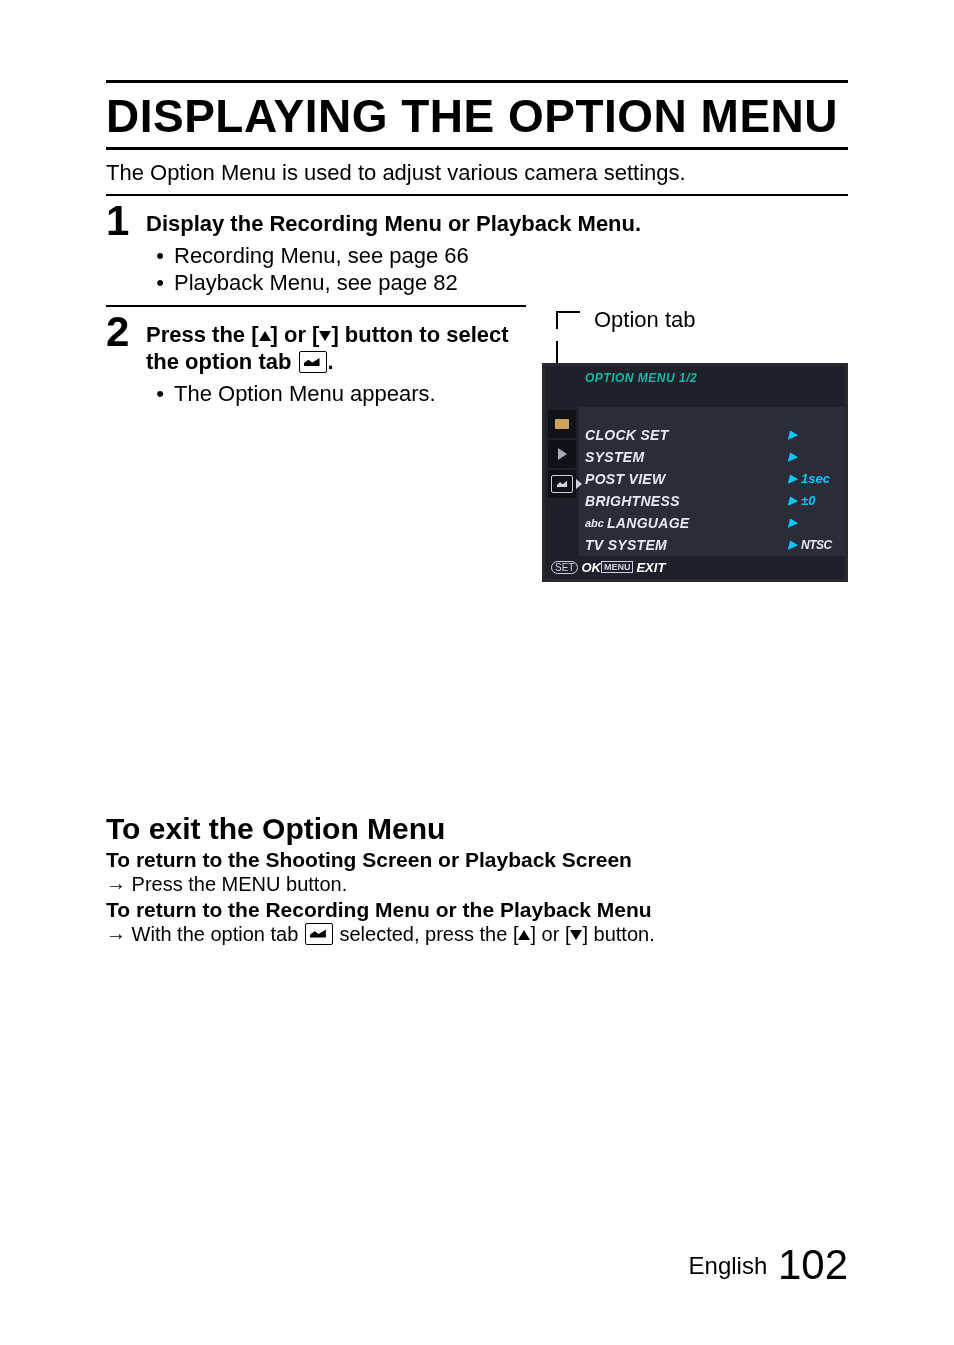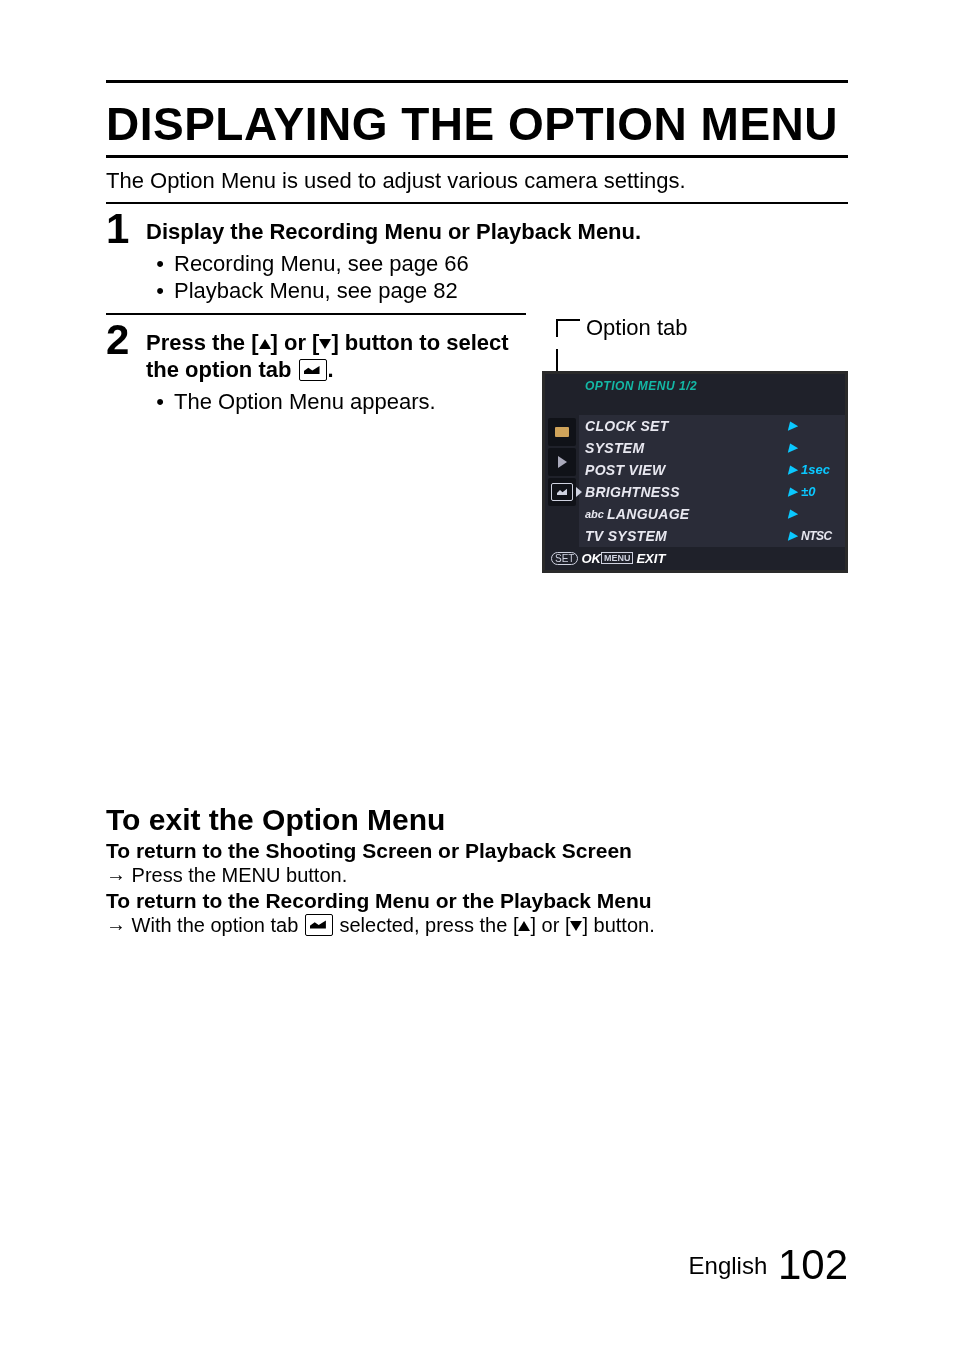--- a/index.html
+++ b/index.html
@@ -18,21 +18,21 @@
   }
   hr.top-rule {
     border: none;
     border-top: 3px solid #000;
     margin: 0;
   }
   .title {
     font-size: 46px;
     font-weight: 900;
     letter-spacing: 0.5px;
-    margin: 14px 0 4px 0;
+    margin: 6px 0 4px 0;
     font-stretch: condensed;
   }
   hr.mid-rule {
     border: none;
     border-top: 3px solid #000;
     margin: 0 0 10px 0;
   }
   .intro {
     font-size: 22px;
     margin: 6px 0 8px 0;
@@ -85,20 +85,21 @@
   }
   .option-figure {
     margin-left: 18px;
     margin-top: -6px;
   }
   .option-label-wrap {
     display: flex;
     align-items: center;
     margin-bottom: 8px;
     margin-left: 14px;
+    gap: 8px;
   }
   .bracket-top {
     width: 22px;
     height: 16px;
     border-top: 2px solid #000;
     border-left: 2px solid #000;
     margin-right: 6px;
   }
   .option-label {
     font-size: 22px;
@@ -185,20 +186,21 @@
     right: -6px;
     top: 50%;
     transform: translateY(-50%);
     width: 0; height: 0;
     border-left: 6px solid #cfd2e0;
     border-top: 5px solid transparent;
     border-bottom: 5px solid transparent;
   }
   .lcd-items {
     flex: 1;
+    margin-top: 17px;
   }
   .lcd-row {
     display: flex;
     align-items: center;
     color: #e8e8f0;
     font-style: italic;
     font-weight: 900;
     font-size: 14px;
     height: 22px;
     padding-left: 6px;

